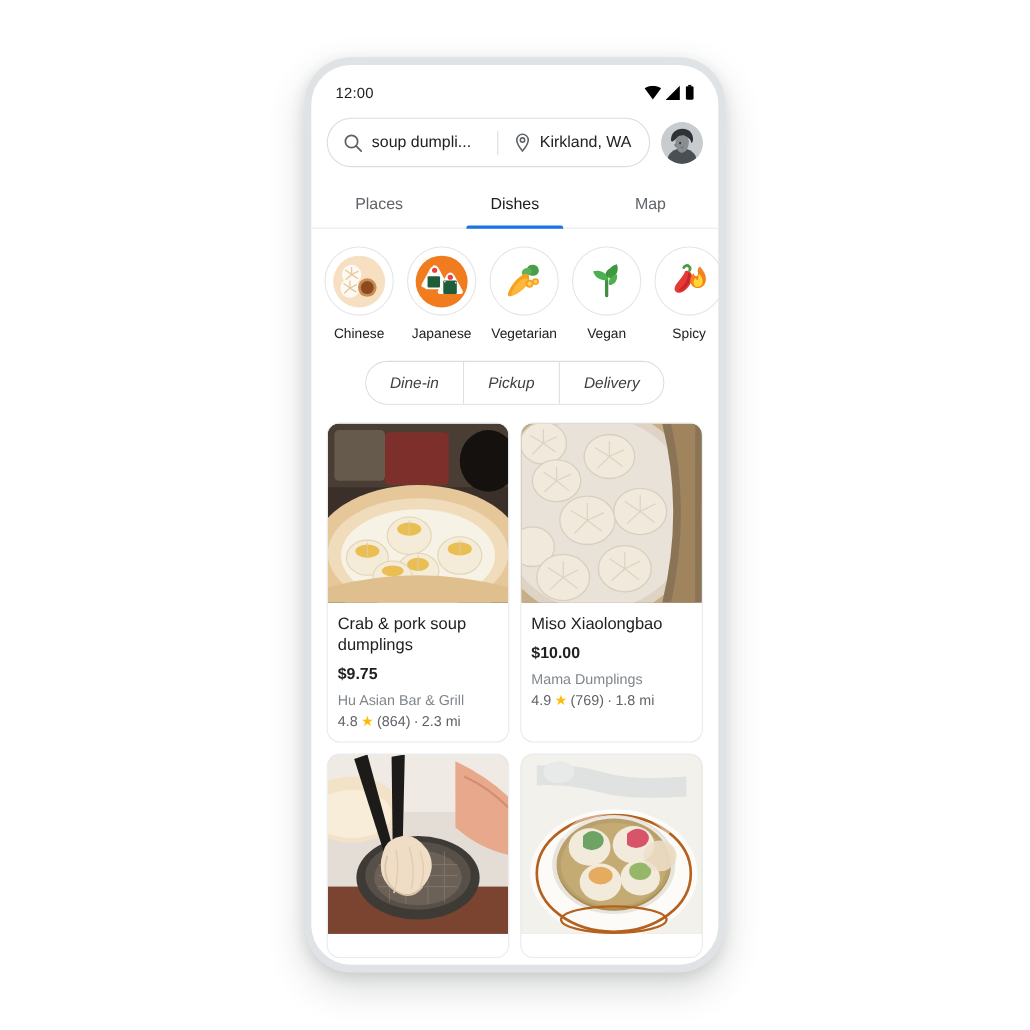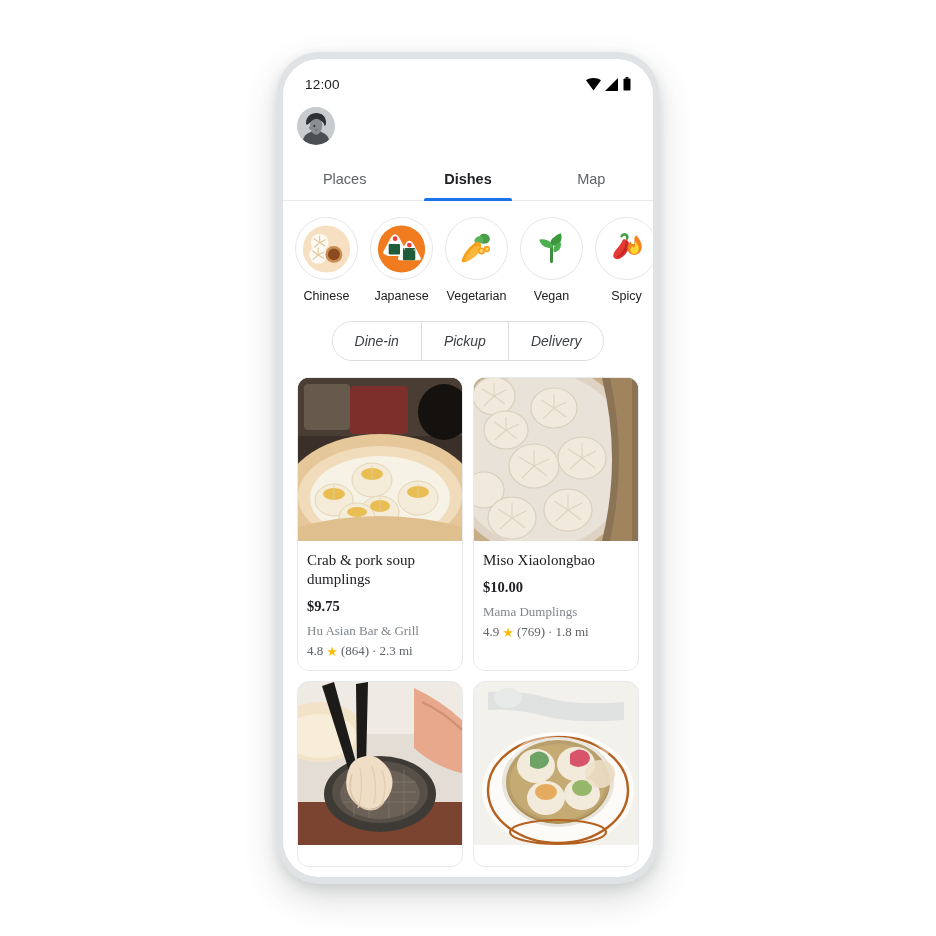--- a/index.html
+++ b/index.html
@@ -123,21 +123,21 @@
     flex: 1;
     text-align: center;
     padding: 14px 0 13px 0;
     font-size: 14.5px;
     color: #5f6368;
     position: relative;
     cursor: pointer;
   }
   .tab.active {
     color: #202124;
-    font-weight: bold;
+    font-weight: normal;
   }
   .tab.active::after {
     content: "";
     position: absolute;
     left: 14%;
     right: 14%;
     bottom: -1px;
     height: 3px;
     background: #1a73e8;
     border-radius: 2px 2px 0 0;
@@ -223,21 +223,20 @@
   }
   .card-photo {
     width: 100%;
     height: 163px;
     position: relative;
     overflow: hidden;
     background: #d9d2c8;
   }
   .card-body {
     padding: 10px 9px 11px 9px;
-    font-family: Liberation Serif, serif;
   }
   .dish-name {
     font-size: 15px;
     color: #202124;
     line-height: 1.28;
   }
   .dish-price {
     font-size: 14.5px;
     font-weight: bold;
     color: #202124;
@@ -288,20 +287,41 @@
         <span>
           <svg width="8" height="14" viewBox="0 0 8 14">
               <rect x="2.6" y="0" width="2.8" height="1.6" fill="#000"></rect>
               <rect x="0.5" y="1.4" width="7" height="12.2" rx="1.2" fill="#000"></rect>
             </svg>
         </span>
       </div>
     </div>
 
     <div class="search-row">
+      <div class="search-pill">
+        <div class="search-seg query">
+          <span>
+            <svg width="18" height="18" viewBox="0 0 20 20">
+              <circle cx="8.4" cy="8.4" r="6.2" fill="none" stroke="#5f6368" stroke-width="1.8"></circle>
+              <line x1="13" y1="13" x2="18.2" y2="18.2" stroke="#5f6368" stroke-width="1.8" stroke-linecap="round"></line>
+            </svg>
+          </span>
+          <span class="search-text">soup dumpli...</span>
+        </div>
+        <div class="search-divider"></div>
+        <div class="search-seg loc">
+          <span>
+            <svg width="16" height="18" viewBox="0 0 16 20">
+              <path d="M8 1.2c-3.2 0-5.8 2.6-5.8 5.8 0 4.3 5.8 11 5.8 11s5.8-6.7 5.8-11c0-3.2-2.6-5.8-5.8-5.8z" fill="none" stroke="#5f6368" stroke-width="1.6"></path>
+              <circle cx="8" cy="7" r="2.2" fill="none" stroke="#5f6368" stroke-width="1.6"></circle>
+            </svg>
+          </span>
+          <span class="search-text">Kirkland, WA</span>
+        </div>
+      </div>
       <div class="avatar">
         <svg width="38" height="38" viewBox="0 0 38 38">
           <defs>
               <clipPath id="avclip">
                 <circle cx="19" cy="19" r="19"></circle>
               </clipPath>
             </defs>
           <g clip-path="url(#avclip)">
             <rect width="38" height="38" fill="#c9cccf"></rect>
             <ellipse cx="19" cy="34" rx="13" ry="10" fill="#4a4f54"></ellipse>

